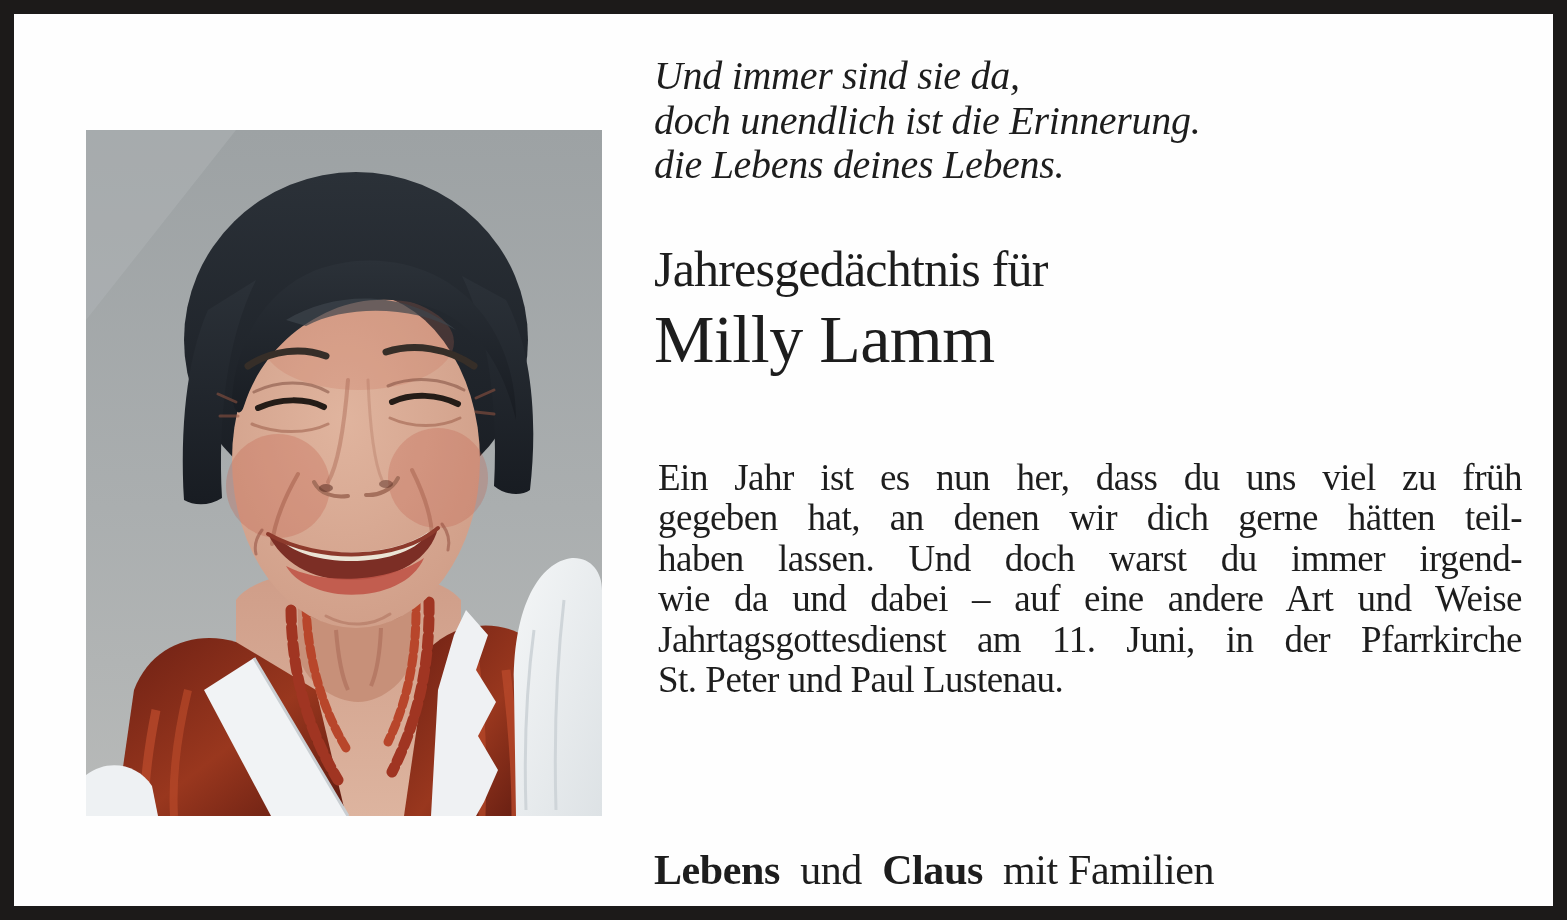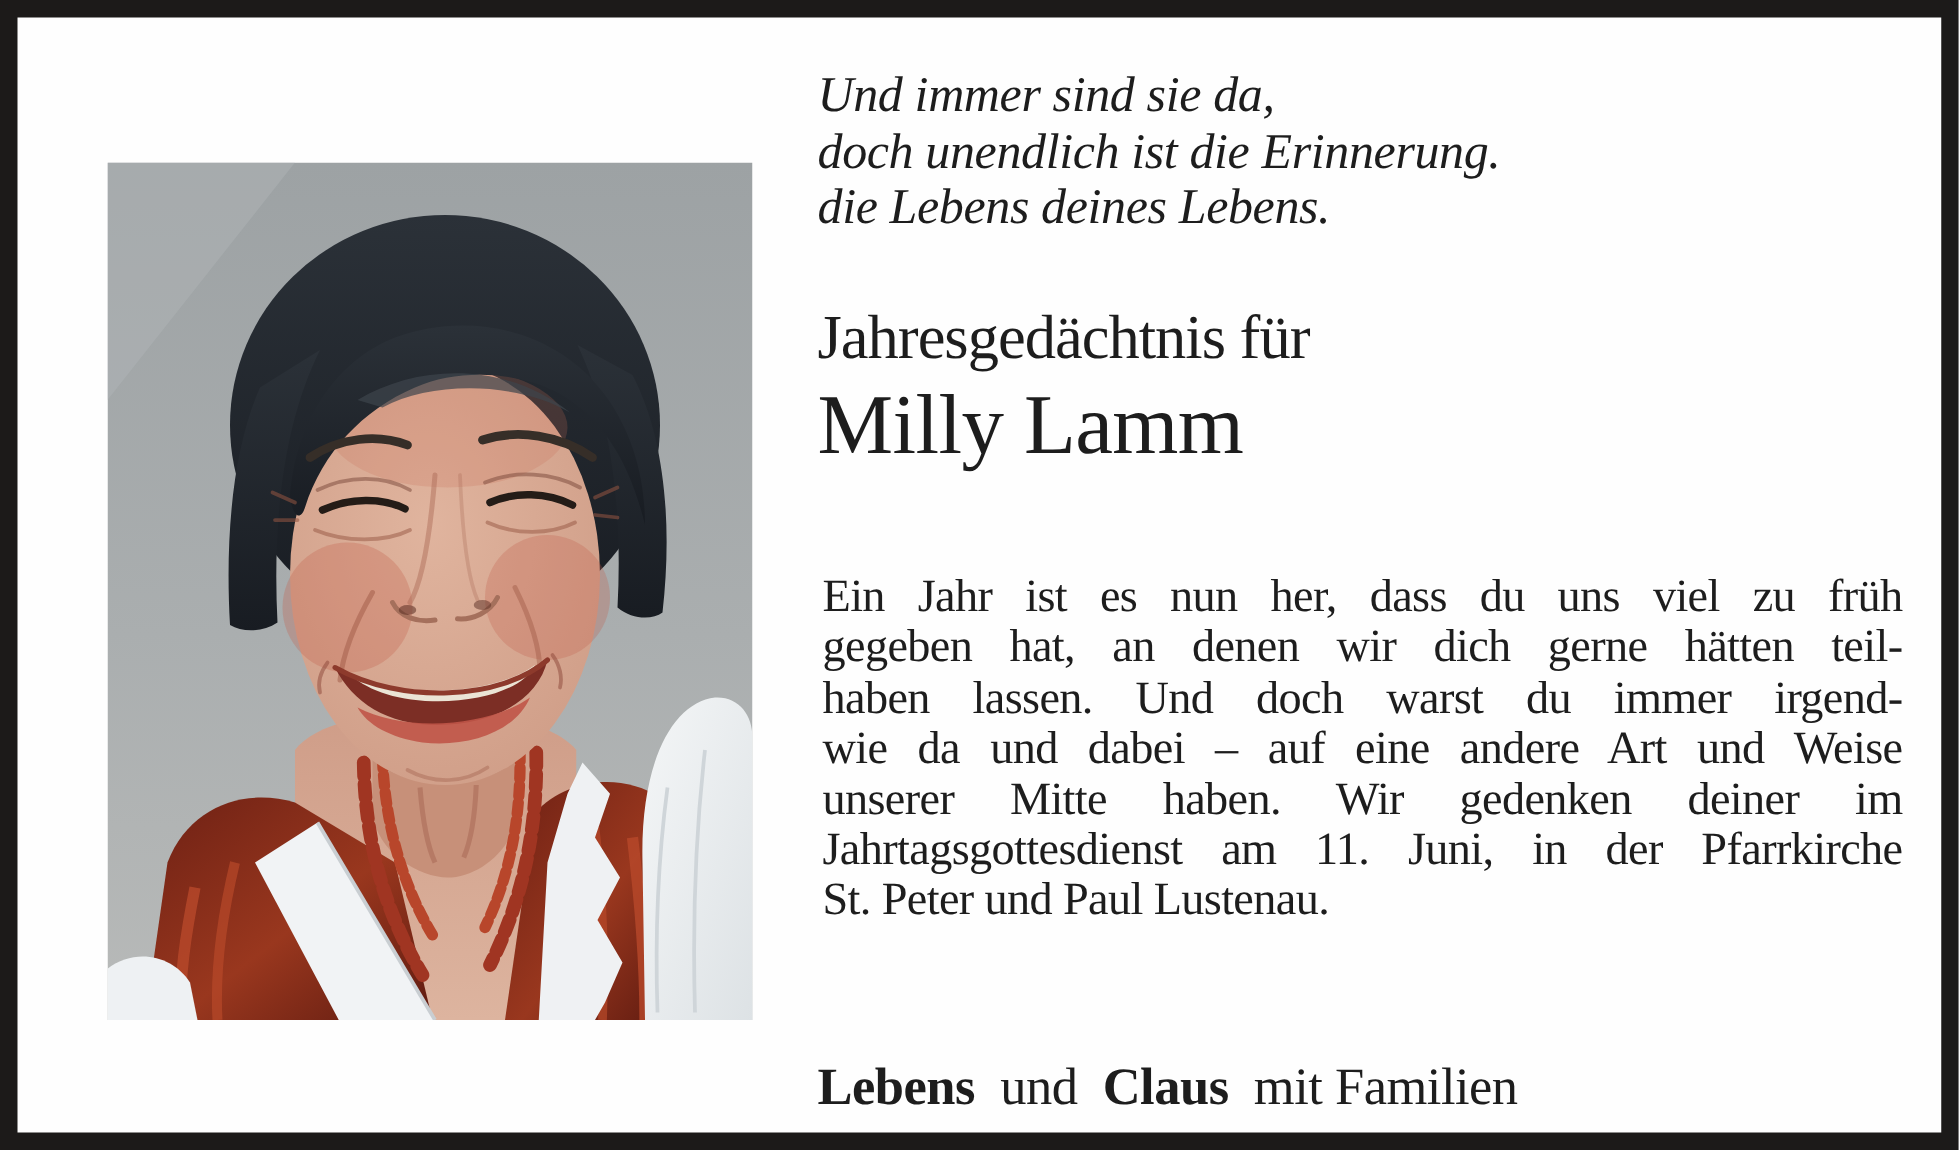--- a/index.html
+++ b/index.html
@@ -201,21 +201,20 @@
     <div class="intro">Jahresgedächtnis für</div>
 
     <h1 class="name">Milly Lamm</h1>
 
 
     <div class="bodytext">
       <div class="bline">Ein Jahr ist es nun her, dass du uns viel zu früh</div>
       <div class="bline">gegeben hat, an denen wir dich gerne hätten teil-</div>
       <div class="bline">haben lassen. Und doch warst du immer irgend-</div>
       <div class="bline">wie da und dabei – auf eine andere Art und Weise</div>
-      <div class="bline">unserer Mitte haben. Wir gedenken deiner im</div>
       <div class="bline">Jahrtagsgottesdienst am 11. Juni, in der Pfarrkirche</div>
       <div class="bline">St. Peter und Paul Lustenau.</div>
     </div>
 
     <div class="signature">
       <span class="b">Lebens</span>
       <span>und</span>
       <span class="b">Claus</span>
       <span>mit Familien</span>
     </div>

